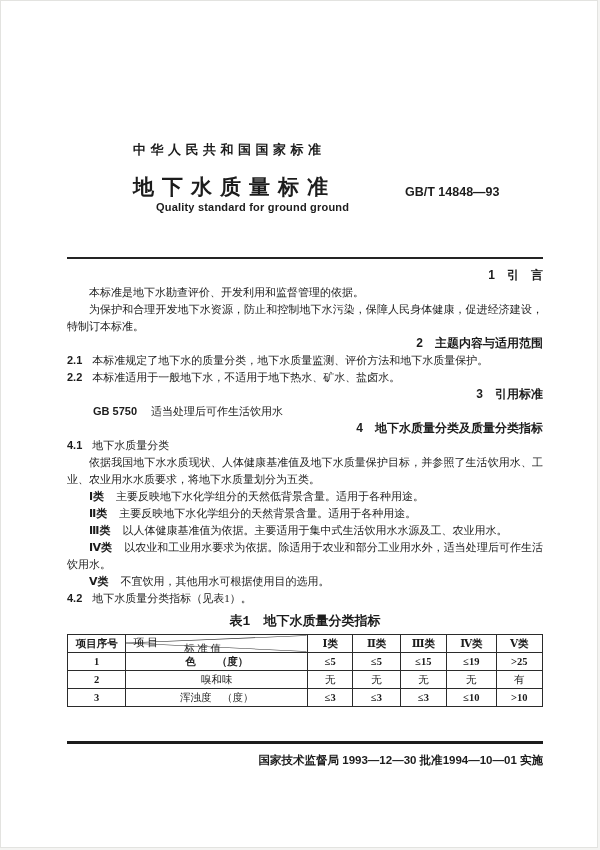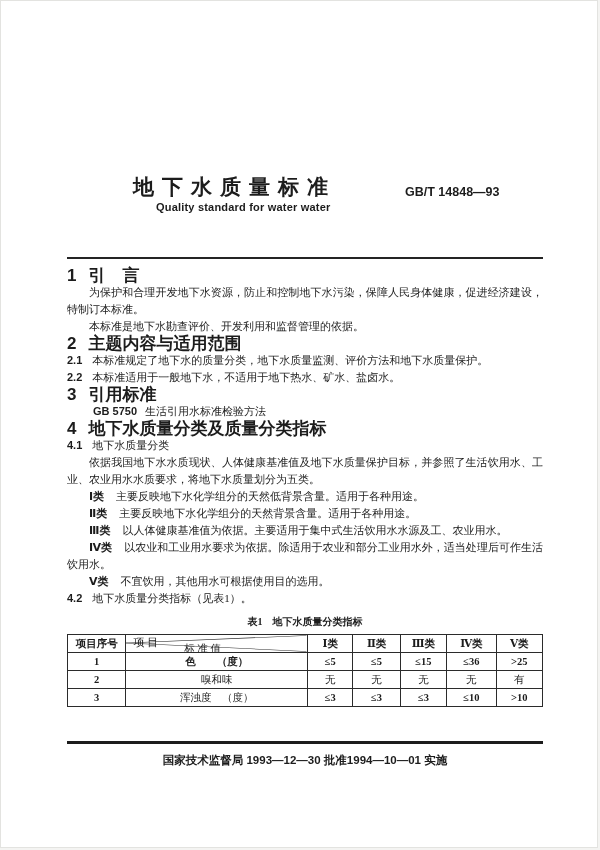--- a/index.html
+++ b/index.html
@@ -35,38 +35,38 @@
   }
   .hdr-rule{position:absolute;left:66px;top:256px;width:476px;height:2px;background:#242424;}
   
   .doc-body{
     position:absolute;left:66px;top:266px;width:476px;
     font-size:11px;line-height:17px;text-align:justify;
   }
   .doc-body p{margin:0;}
   .h{
     font-family:"Liberation Sans","DejaVu Sans",sans-serif;
-    font-weight:bold;font-size:17px;text-align:left;
+    font-weight:bold;font-size:12px;text-align:right;
   }
   .h .sec-no{margin-right:12px;}
   .h1{margin:2px 0 6px;}
   .h2{margin:6px 0 5px;}
   .h3{margin:7px 0 6px;}
   .h4{margin:6px 0 4px;}
   .indent{text-indent:22px;}
   .np .no{font-family:"Liberation Sans","DejaVu Sans",sans-serif;font-weight:bold;margin-right:10px;}
   .ref-line{text-indent:26px;margin:0 0 1px;}
-  .ref-line .code{font-family:"Liberation Sans","DejaVu Sans",sans-serif;font-weight:bold;margin-right:8px;}
+  .ref-line .code{font-family:"Liberation Sans","DejaVu Sans",sans-serif;font-weight:bold;margin-right:14px;}
   .cls{text-indent:22px;}
   .cls .lbl{font-family:"Liberation Sans","DejaVu Sans",sans-serif;font-weight:bold;margin-right:12px;}
   
   .tbl-caption{
     text-align:center;margin:6px 0 4px;
-    font-family:Liberation Serif, serif;
-    font-weight:bold;font-size:10px;
+    font-family:Liberation Mono, monospace;
+    font-weight:bold;font-size:13px;
   }
   table.cls-tbl{
     width:476px;border-collapse:collapse;table-layout:fixed;
     font-size:10.5px;border:1.5px solid #2b2b2b;
   }
   table.cls-tbl td{
     border:1px solid #2b2b2b;text-align:center;height:14px;
     padding:0 2px;overflow:hidden;white-space:nowrap;
   }
   td.hd{height:32px;font-weight:bold;}
@@ -76,47 +76,48 @@
   td.val-b{font-weight:bold;}
   td.diag{position:relative;padding:0;}
   .diag svg{position:absolute;left:0;top:0;width:100%;height:100%;}
   .diag .c-top{position:absolute;top:1px;right:14px;font-size:10px;margin-top:36px;}
   .diag .c-mid{position:absolute;top:5px;left:32%;font-size:10.5px;}
   .diag .c-bot{position:absolute;bottom:1px;left:7px;font-size:11px;}
   
   .ftr-rule{position:absolute;left:66px;top:740px;width:476px;height:3px;background:#1c1c1c;}
   .ftr{
     position:absolute;left:66px;top:752px;width:476px;
-    display:flex;justify-content:center;
+    display:flex;justify-content:flex-end;
     font-family:"Liberation Sans","DejaVu Sans",sans-serif;
     font-weight:bold;font-size:11.5px;
   }
 </style>
 </head>
 <body>
 
 <div class="page">
 
+  <div class="std-label">中华人民共和国国家标准</div>
   <div class="title-cn">地下水质量标准</div>
-  <div class="title-en">Quality standard for water water</div>
+  <div class="title-en">Quality standard for ground ground</div>
   <div class="std-no">GB/T 14848—93</div>
   <div class="hdr-rule"></div>
 
   <div class="doc-body">
 
     <p class="h h1"><span class="sec-no">1</span><span>引　言</span></p>
+    <p class="indent">本标准是地下水勘查评价、开发利用和监督管理的依据。</p>
     <p class="indent">为保护和合理开发地下水资源，防止和控制地下水污染，保障人民身体健康，促进经济建设，特制订本标准。</p>
-    <p class="indent">本标准是地下水勘查评价、开发利用和监督管理的依据。</p>
 
     <p class="h h2"><span class="sec-no">2</span><span>主题内容与适用范围</span></p>
     <p class="np"><span class="no">2.1</span><span>本标准规定了地下水的质量分类，地下水质量监测、评价方法和地下水质量保护。</span></p>
     <p class="np"><span class="no">2.2</span><span>本标准适用于一般地下水，不适用于地下热水、矿水、盐卤水。</span></p>
 
     <p class="h h3"><span class="sec-no">3</span><span>引用标准</span></p>
-    <p class="ref-line"><span class="code">GB 5750</span><span>生活引用水标准检验方法</span></p>
+    <p class="ref-line"><span class="code">GB 5750</span><span>适当处理后可作生活饮用水</span></p>
 
     <p class="h h4"><span class="sec-no">4</span><span>地下水质量分类及质量分类指标</span></p>
     <p class="np"><span class="no">4.1</span><span>地下水质量分类</span></p>
     <p class="indent">依据我国地下水水质现状、人体健康基准值及地下水质量保护目标，并参照了生活饮用水、工业、农业用水水质要求，将地下水质量划分为五类。</p>
 
     <p class="cls"><span class="lbl">Ⅰ类</span><span>主要反映地下水化学组分的天然低背景含量。适用于各种用途。</span></p>
     <p class="cls"><span class="lbl">Ⅱ类</span><span>主要反映地下水化学组分的天然背景含量。适用于各种用途。</span></p>
     <p class="cls"><span class="lbl">Ⅲ类</span><span>以人体健康基准值为依据。主要适用于集中式生活饮用水水源及工、农业用水。</span></p>
     <p class="cls"><span class="lbl">Ⅳ类</span><span>以农业和工业用水要求为依据。除适用于农业和部分工业用水外，适当处理后可作生活饮用水。</span></p>
     <p class="cls"><span class="lbl">Ⅴ类</span><span>不宜饮用，其他用水可根据使用目的选用。</span></p>
@@ -151,21 +152,21 @@
         <td class="hd">Ⅲ类</td>
         <td class="hd">Ⅳ类</td>
         <td class="hd">Ⅴ类</td>
       </tr>
       <tr>
         <td class="itemno">1</td>
         <td class="item bold-item">色　　（度）</td>
         <td class="val-b">≤5</td>
         <td class="val-b">≤5</td>
         <td class="val-b">≤15</td>
-        <td class="val-b">≤36</td>
+        <td class="val-b">≤19</td>
         <td class="val-b">&gt;25</td>
       </tr>
       <tr>
         <td class="itemno">2</td>
         <td class="item">嗅和味</td>
         <td>无</td>
         <td>无</td>
         <td>无</td>
         <td>无</td>
         <td>有</td>

